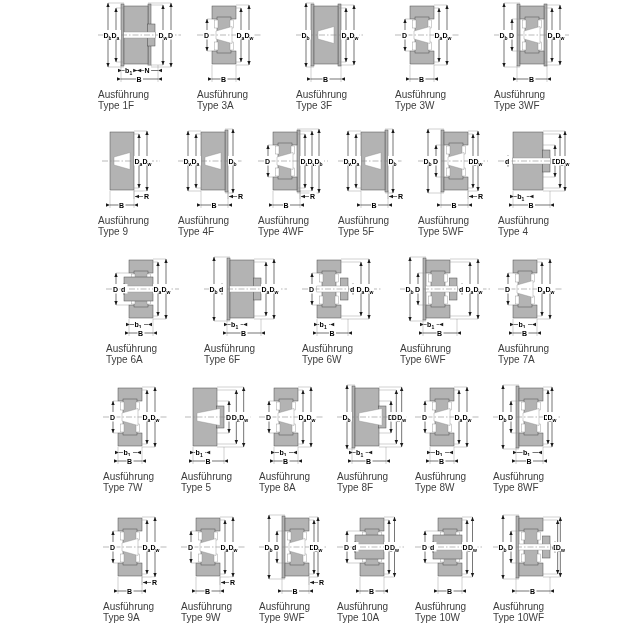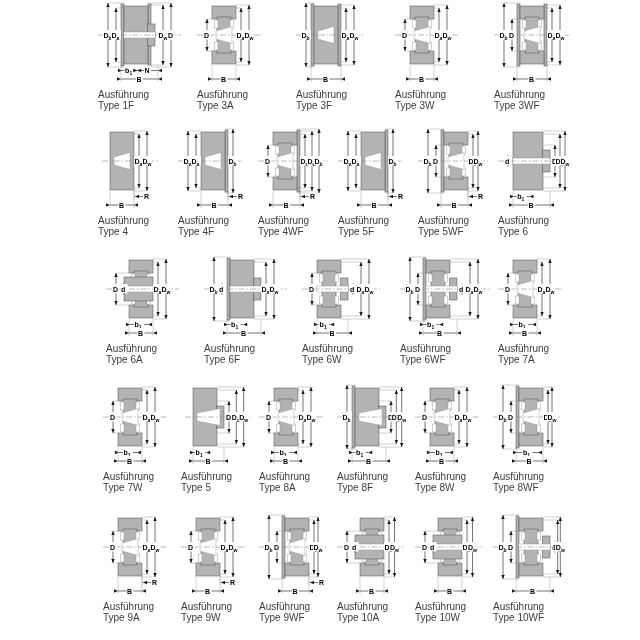--- a/index.html
+++ b/index.html
@@ -302,21 +302,21 @@
               <text x="27" y="79.8" font-size="7" class="dim-text"><tspan>B</tspan></text>
               <line x1="42" y1="62" x2="42" y2="71" stroke="#8c8c8c" stroke-width="0.4"></line>
               <line x1="43" y1="68.5" x2="51" y2="68.5" stroke="#1a1a1a" stroke-width="0.6"></line>
               <polygon points="43,68.5 47,66.8 47,70.2" fill="#1a1a1a"></polygon>
               <rect x="51.5" y="63.5" width="7" height="9.5" fill="#fff"></rect>
               <text x="52" y="71.3" font-size="7" class="dim-text"><tspan>R</tspan></text>
             </g>
           </svg>
           <div class="caption">
             <div>Ausführung</div>
-            <div>Type 4</div>
+            <div>Type 9</div>
           </div>
         </div>
         <div class="cell" style="width: 80px;">
           <svg width="80" height="86" viewBox="0 0 80 86">
             <g>
               <rect x="53" y="2" width="3" height="62" fill="#b3b3b3" stroke="#4d4d4d" stroke-width="0.5"></rect>
               <rect x="29" y="4" width="24" height="58" fill="#b3b3b3" stroke="#4d4d4d" stroke-width="0.5"></rect>
               <polygon points="33,29 49,24.5 49,41.5 33,37" fill="#fff" stroke="#8c8c8c" stroke-width="0.4"></polygon>
               <line x1="6" y1="33" x2="71" y2="33" stroke="#8a8a8a" stroke-width="0.6" stroke-dasharray="6 2 1.5 2"></line>
               <line x1="16" y1="3" x2="29" y2="3" stroke="#8c8c8c" stroke-width="0.4"></line>
@@ -568,21 +568,21 @@
               <line x1="58" y1="63" x2="58" y2="80" stroke="#8c8c8c" stroke-width="0.4"></line>
               <line x1="21" y1="77" x2="58" y2="77" stroke="#1a1a1a" stroke-width="0.6"></line>
               <polygon points="21,77 17,75.3 17,78.7" fill="#1a1a1a"></polygon>
               <polygon points="58,77 62,75.3 62,78.7" fill="#1a1a1a"></polygon>
               <rect x="36" y="72" width="7" height="9.5" fill="#fff"></rect>
               <text x="36.5" y="79.8" font-size="7" class="dim-text"><tspan>B</tspan></text>
             </g>
           </svg>
           <div class="caption">
             <div>Ausführung</div>
-            <div>Type 6</div>
+            <div>Type 4</div>
           </div>
         </div>
       </div>
       <div class="row" style="top: 256px; left: 100px;">
         <div class="cell" style="width: 98px;">
           <svg width="98" height="86" viewBox="0 0 98 86">
             <g>
               <rect x="29" y="4" width="24" height="13" fill="#b3b3b3" stroke="#4d4d4d" stroke-width="0.5"></rect>
               <rect x="29" y="49" width="24" height="13" fill="#b3b3b3" stroke="#4d4d4d" stroke-width="0.5"></rect>
               <rect x="34" y="15" width="14" height="36" fill="#b3b3b3" stroke="#4d4d4d" stroke-width="0.5"></rect>

